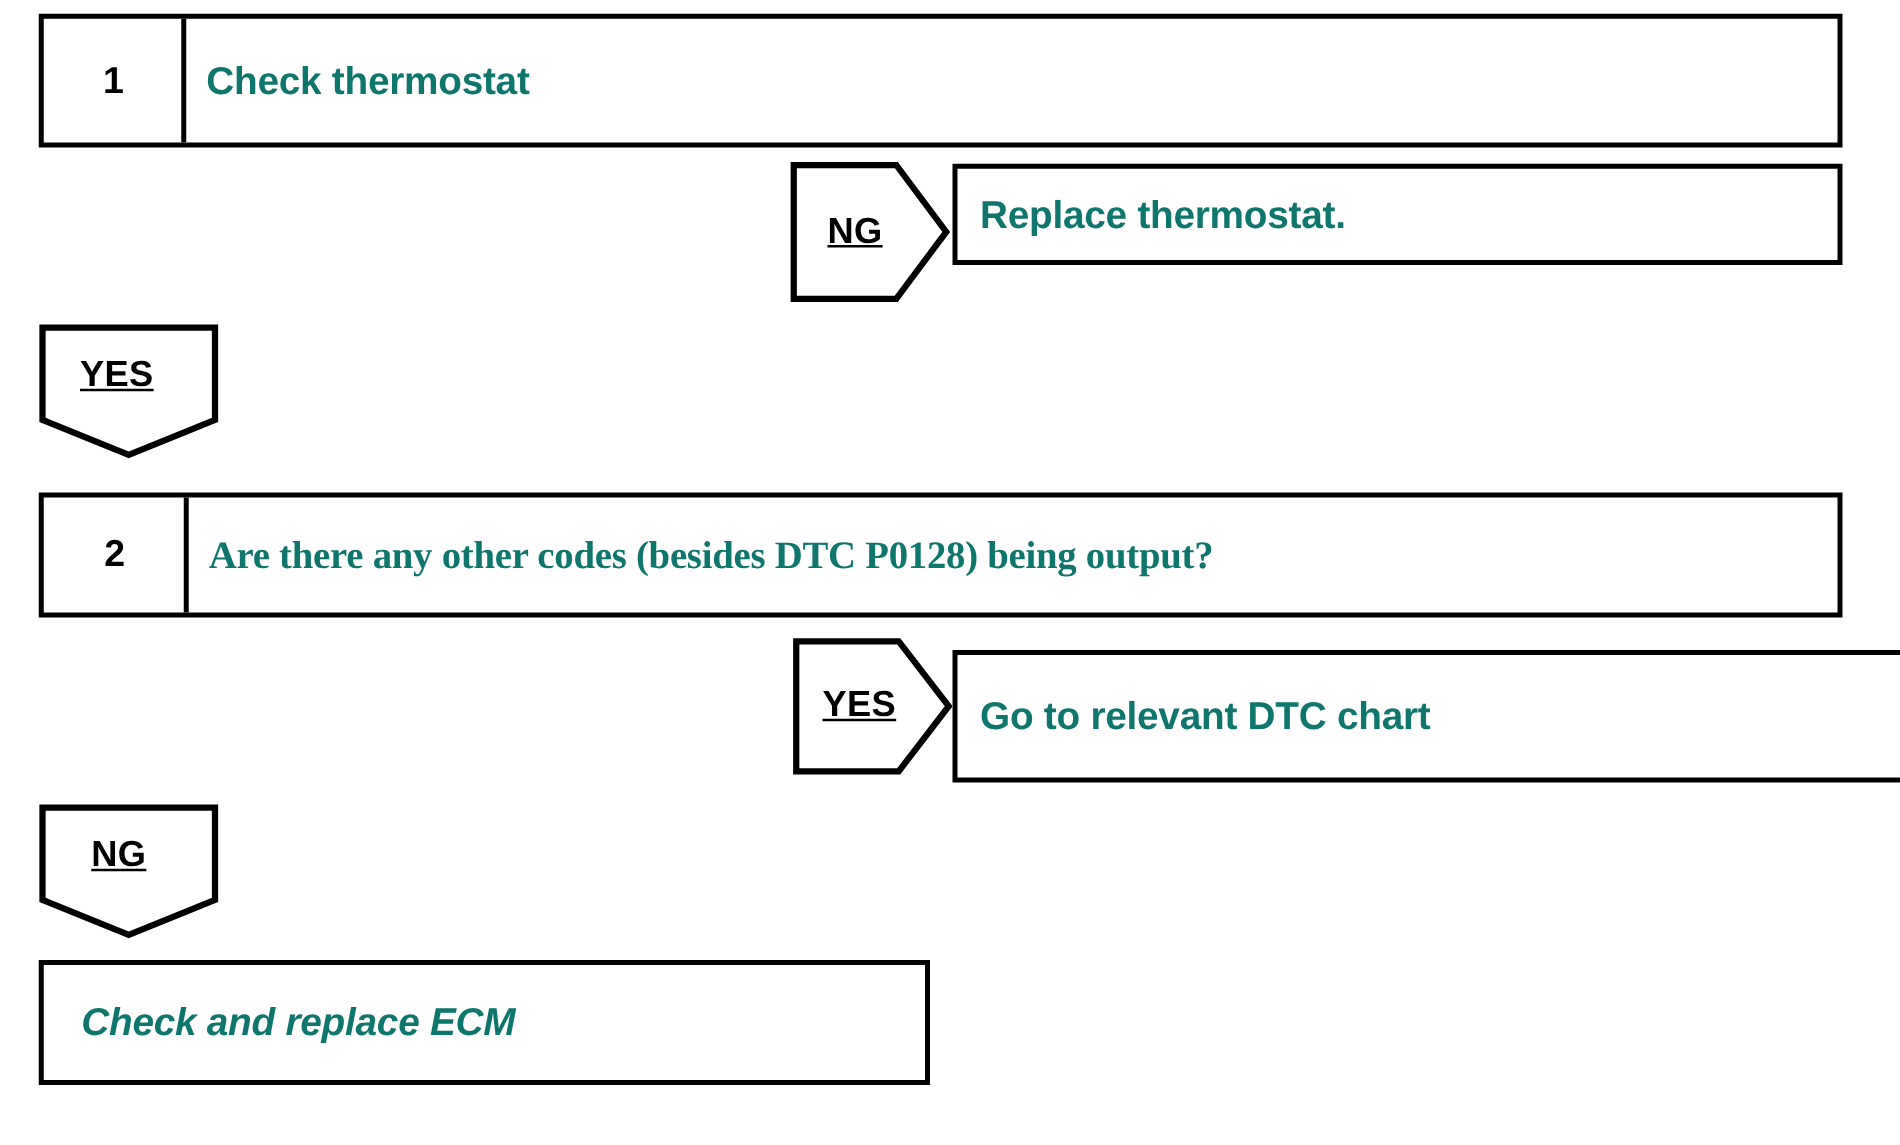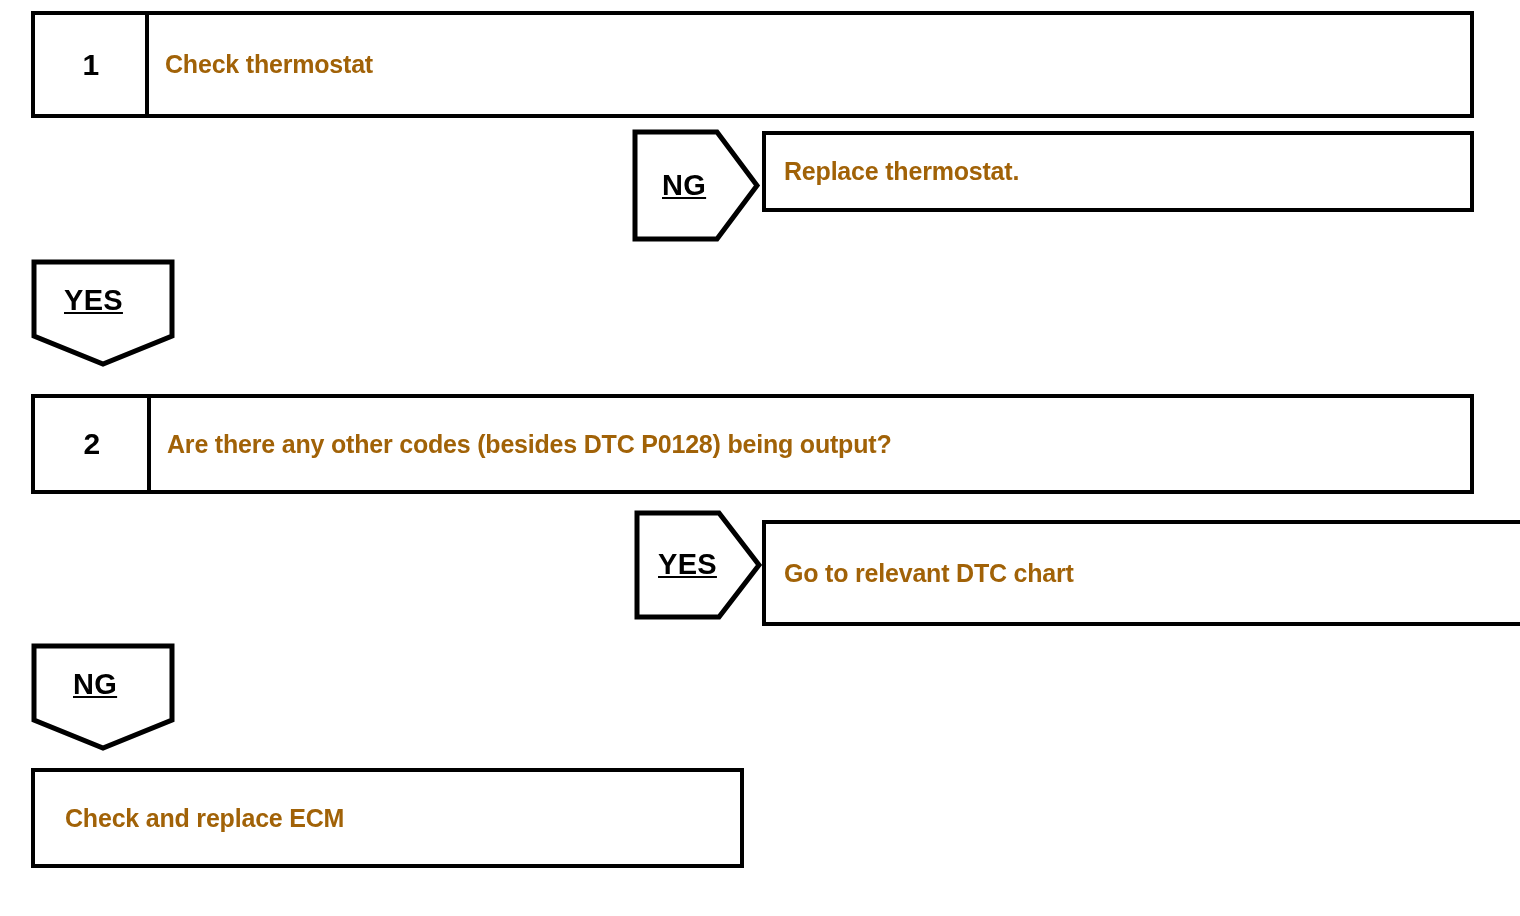--- a/index.html
+++ b/index.html
@@ -47,22 +47,22 @@
     color: #000000;
     letter-spacing: 0.5px;
   }
   .box-text {
     position: absolute;
     top: 0;
     bottom: 0;
     display: flex;
     align-items: center;
     font-weight: bold;
-    font-size: 25px;
-    color: #a16207;
+    font-size: 31px;
+    color: #0f766e;
     white-space: nowrap;
     letter-spacing: -0.2px;
   }
 
   
   .arrow-shape { display: block; overflow: visible; }
   .arrow-shape polygon {
     fill: #ffffff;
     stroke: #000000;
     stroke-width: 5;
@@ -103,38 +103,38 @@
   <div class="abs" style="left:31px; top:259px; width:145px; height:108px;">
     <svg class="arrow-shape" width="145" height="108" viewBox="0 0 145 108">
       <polygon points="3,3 141,3 141,77 72,105 3,77"></polygon>
     </svg>
     <div class="arrow-label" style="left:33px; top:25px;">YES</div>
   </div>
 
   <div class="abs box" style="left:31px; top:394px; width:1443px; height:100px;">
     <div class="step-num" style="width:114px;">2</div>
     <div class="box-inner-line" style="left:112px;"></div>
-    <div class="box-text" style="left:132px; right:10px;">Are there any other codes (besides DTC P0128) being output?</div>
+    <div class="box-text" style="left:132px; right:10px;font-family:Liberation Serif, serif;">Are there any other codes (besides DTC P0128) being output?</div>
   </div>
 
   <div class="abs" style="left:634px; top:510px; width:128px; height:110px;">
     <svg class="arrow-shape" width="128" height="110" viewBox="0 0 128 110">
       <polygon points="3,3 85,3 125,55 85,107 3,107"></polygon>
     </svg>
     <div class="arrow-label" style="left:24px; top:38px;">YES</div>
   </div>
 
   <div class="abs box" style="left:762px; top:520px; width:784px; height:106px;">
     <div class="box-text" style="left:18px; right:10px;">Go to relevant DTC chart</div>
   </div>
 
   <div class="abs" style="left:31px; top:643px; width:145px; height:108px;">
     <svg class="arrow-shape" width="145" height="108" viewBox="0 0 145 108">
       <polygon points="3,3 141,3 141,77 72,105 3,77"></polygon>
     </svg>
     <div class="arrow-label" style="left:42px; top:25px;">NG</div>
   </div>
 
-  <div class="abs box" style="left:31px; top:768px; width:713px; height:100px;">
+  <div class="abs box" style="left:31px; top:768px; width:713px; height:100px;font-style:italic;">
     <div class="box-text" style="left:30px; right:10px;">Check and replace ECM</div>
   </div>
 
 </div>
 
 </body></html>

